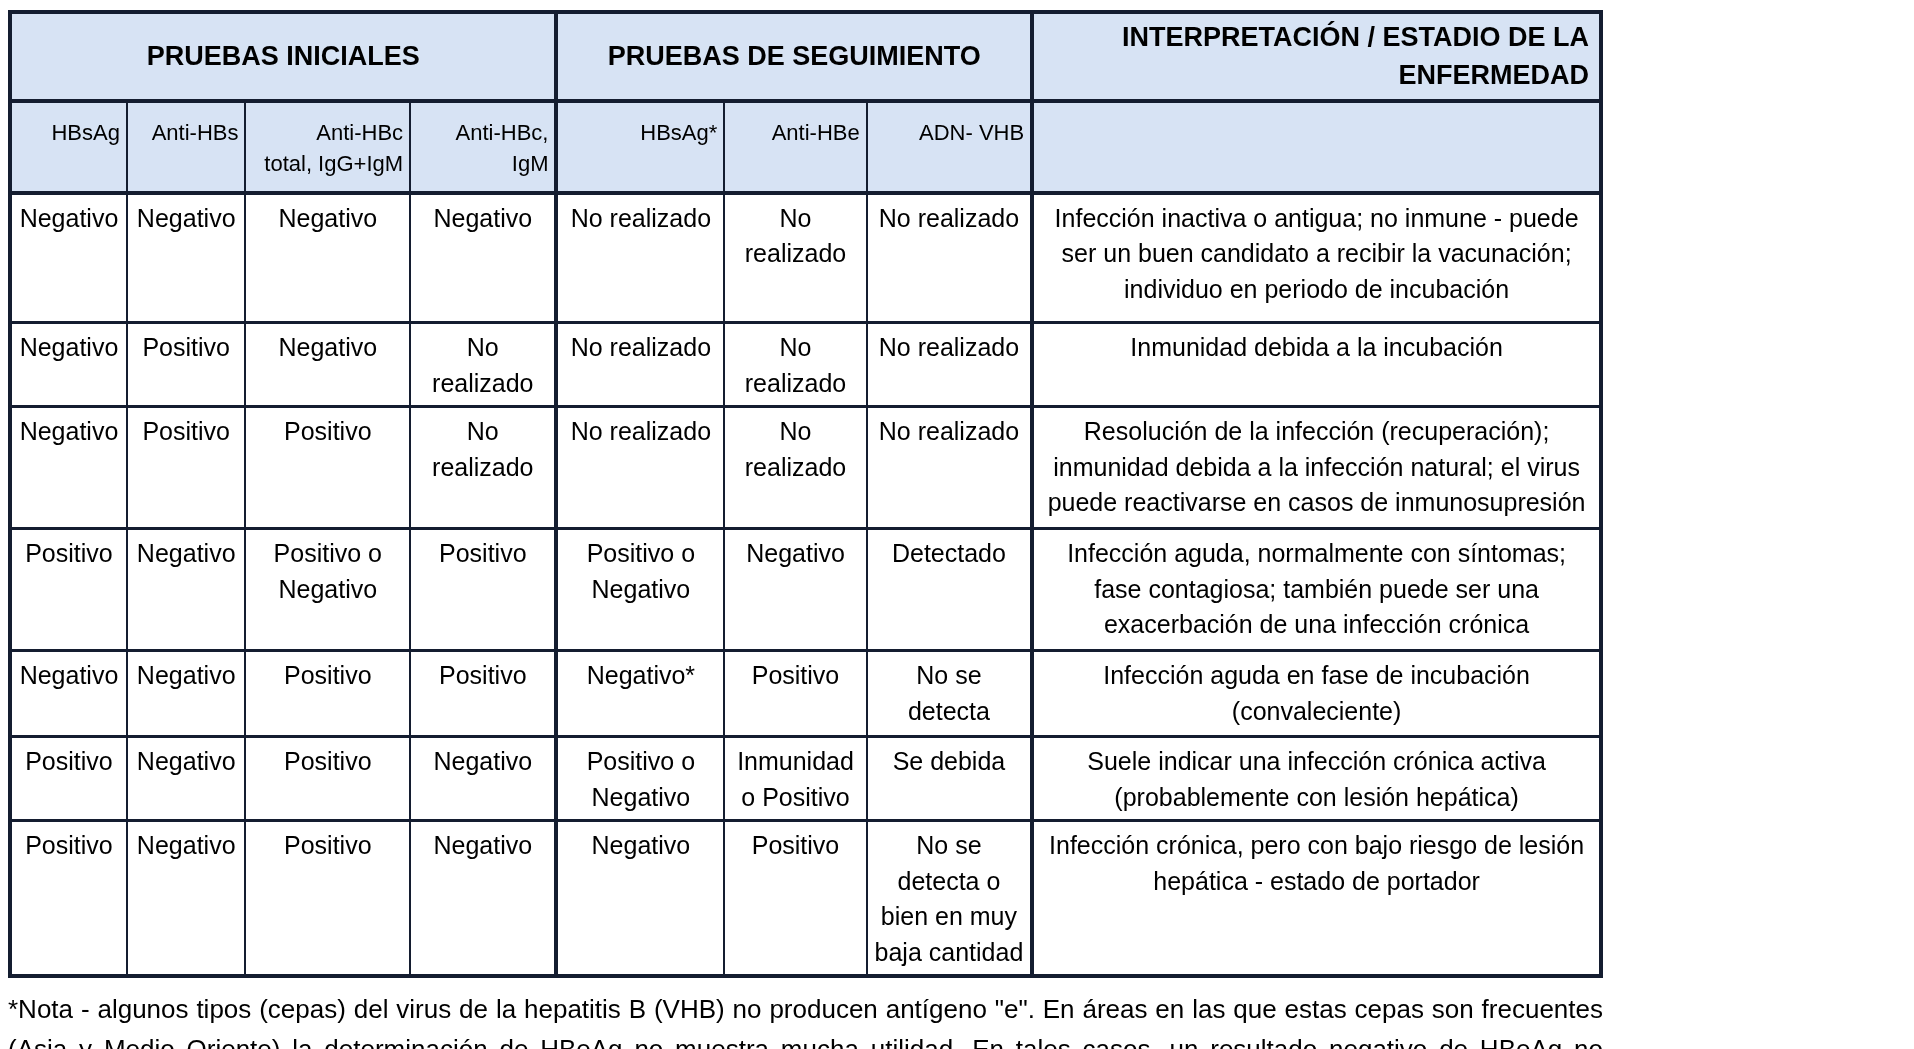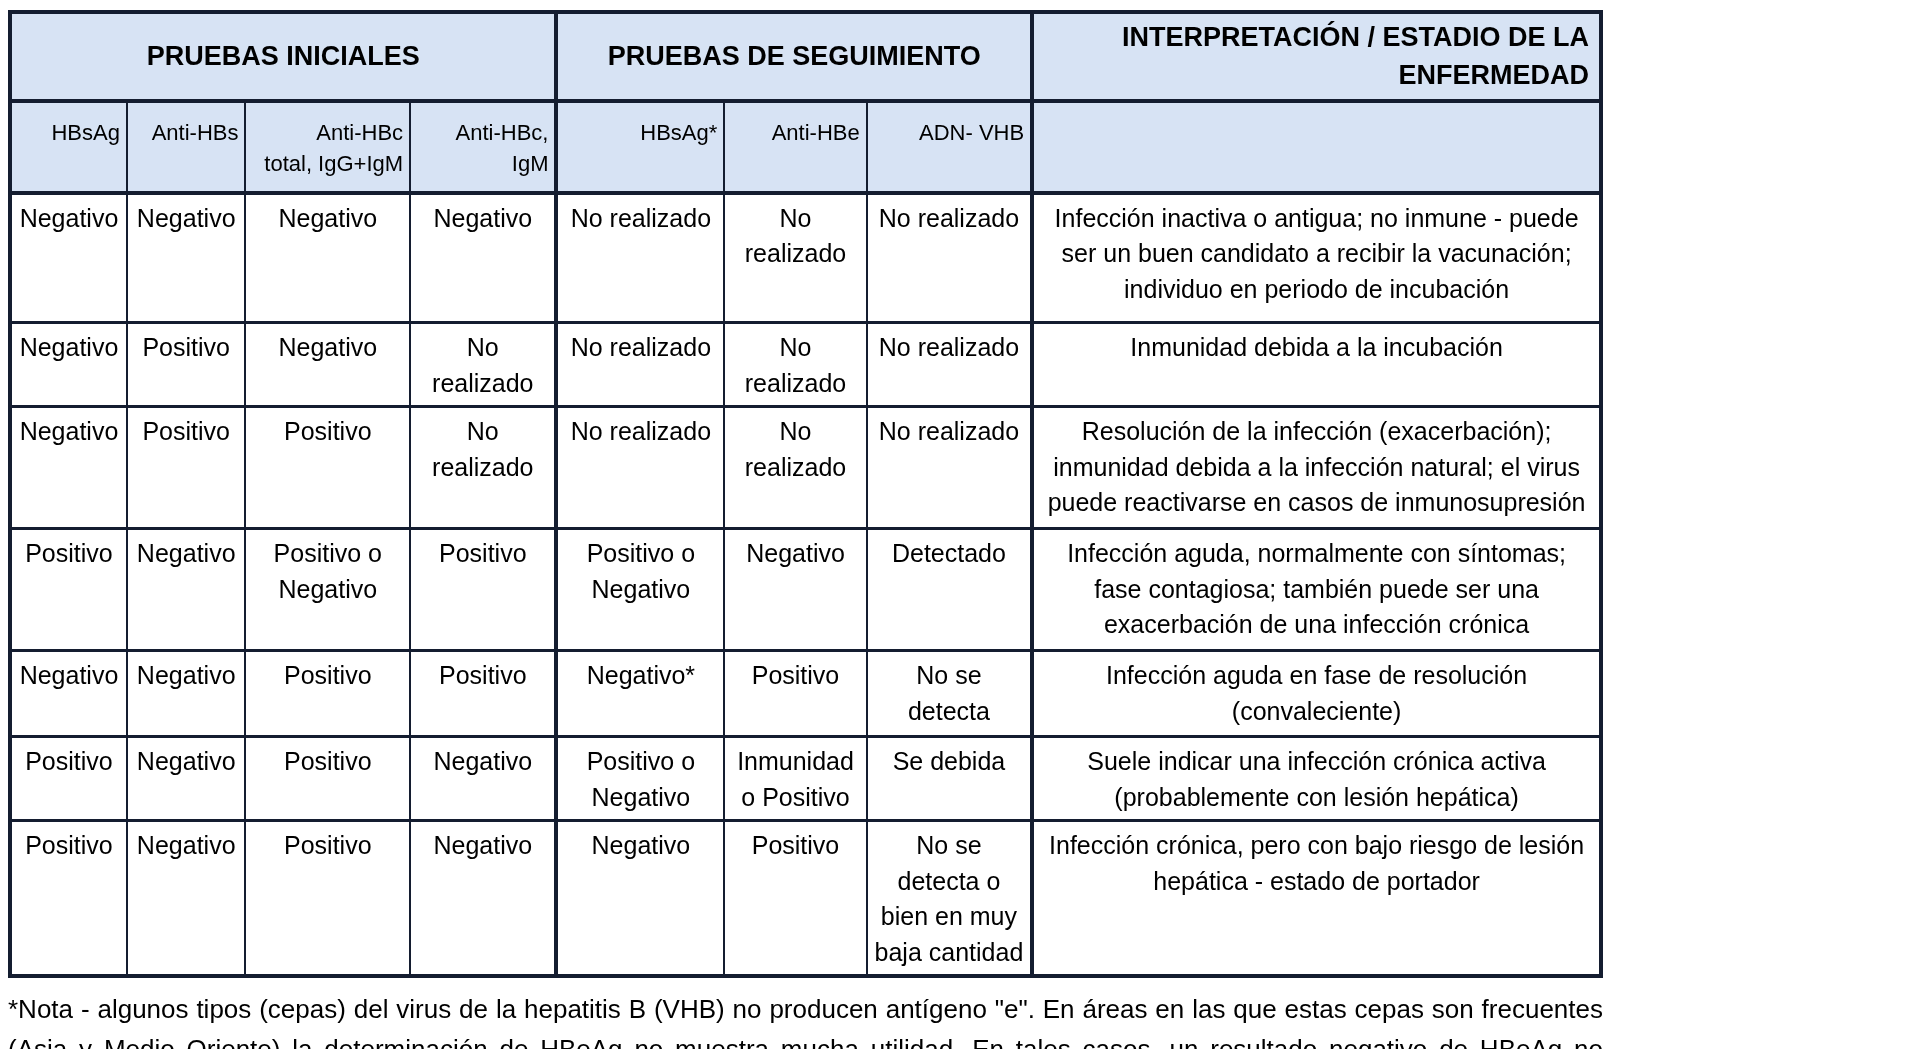--- a/index.html
+++ b/index.html
@@ -126,41 +126,41 @@
         <td class="interp gd">Inmunidad debida a la incubación</td>
       </tr>
       <tr style="height:122px">
         <td>Negativo</td>
         <td>Positivo</td>
         <td>Positivo</td>
         <td>No realizado</td>
         <td class="gd">No realizado</td>
         <td>No realizado</td>
         <td>No realizado</td>
-        <td class="interp gd">Resolución de la infección (exacerbación); inmunidad debida a la infección natural; el virus puede reactivarse en casos de inmunosupresión</td>
+        <td class="interp gd">Resolución de la infección (recuperación); inmunidad debida a la infección natural; el virus puede reactivarse en casos de inmunosupresión</td>
       </tr>
       <tr style="height:122px">
         <td>Positivo</td>
         <td>Negativo</td>
         <td>Positivo o Negativo</td>
         <td>Positivo</td>
         <td class="gd">Positivo o Negativo</td>
         <td>Negativo</td>
         <td>Detectado</td>
         <td class="interp gd">Infección aguda, normalmente con síntomas; fase contagiosa; también puede ser una exacerbación de una infección crónica</td>
       </tr>
       <tr style="height:86px">
         <td>Negativo</td>
         <td>Negativo</td>
         <td>Positivo</td>
         <td>Positivo</td>
         <td class="gd">Negativo*</td>
         <td>Positivo</td>
         <td>No se detecta</td>
-        <td class="interp gd">Infección aguda en fase de resolución (convaleciente)</td>
+        <td class="interp gd">Infección aguda en fase de incubación (convaleciente)</td>
       </tr>
       <tr style="height:84px">
         <td>Positivo</td>
         <td>Negativo</td>
         <td>Positivo</td>
         <td>Negativo</td>
         <td class="gd">Positivo o Negativo</td>
         <td>Inmunidad o Positivo</td>
         <td>Se debida</td>
         <td class="interp gd">Suele indicar una infección crónica activa (probablemente con lesión hepática)</td>

